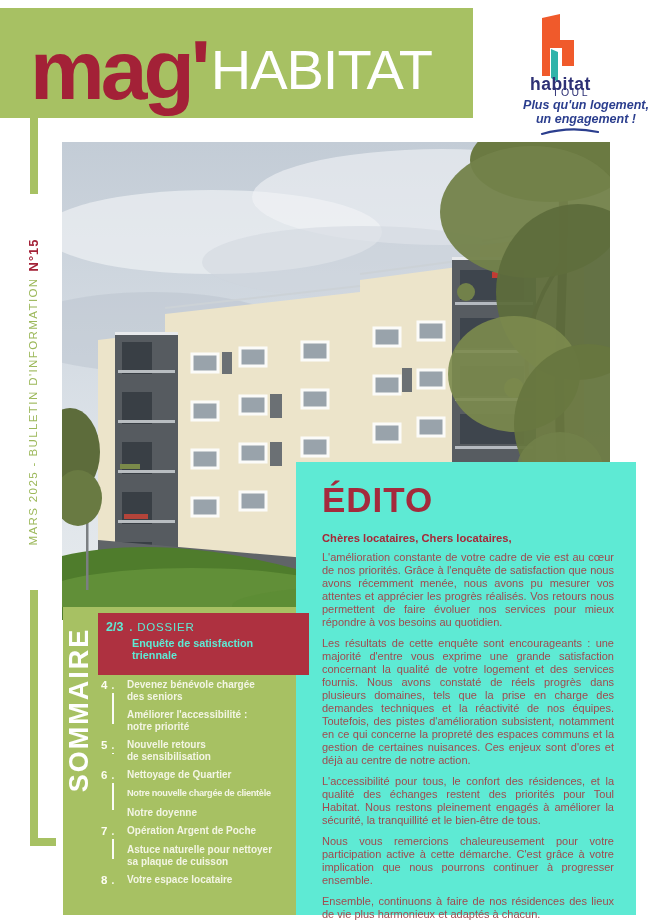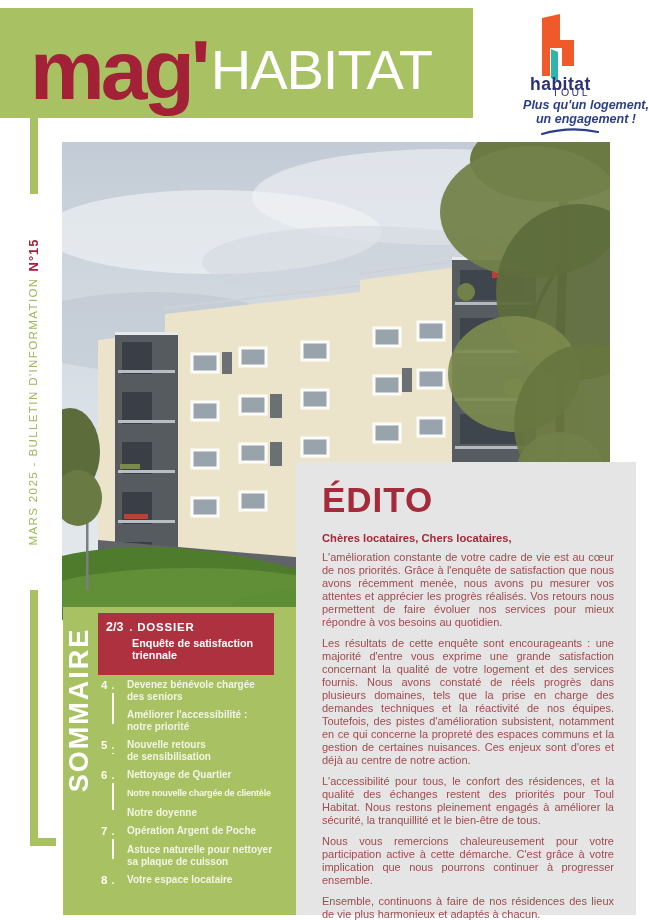--- a/index.html
+++ b/index.html
@@ -29,37 +29,37 @@
   .vline.elbow{left:30px;top:838px;width:26px;height:8px;}
   .side-text{position:absolute;left:20px;top:588px;width:392px;height:26px;transform-origin:0 0;
              transform:rotate(-90deg);display:flex;align-items:center;justify-content:center;white-space:nowrap;}
   .side-info{font-size:11.5px;letter-spacing:1.4px;color:#9cb85a;font-weight:400;}
   .side-num{font-size:13px;font-weight:700;color:#a32137;letter-spacing:1px;margin-left:6px;}
 
   
   .photo{position:absolute;left:62px;top:142px;width:548px;height:478px;}
 
   
-  .edito{position:absolute;left:296px;top:462px;width:340px;height:453px;background:#e5e5e5;
+  .edito{position:absolute;left:296px;top:462px;width:340px;height:453px;background:#5eead4;
          box-sizing:border-box;padding:16px 22px 0 26px;}
   .edito-title{font-size:35px;font-weight:700;letter-spacing:1px;color:#a42a3c;margin:2px 0 12px 0;}
   .edito-salutation{font-size:11.2px;font-weight:700;color:#a62838;margin:0 0 7px 0;}
   .edito p{font-size:11px;line-height:13px;color:#a14a4f;text-align:justify;margin:0 0 8px 0;}
 
   
   .sommaire-panel{position:absolute;left:63px;top:607px;width:233px;height:308px;background:#a7c163;}
   .sommaire-vert{position:absolute;left:64px;top:808px;width:196px;height:30px;transform-origin:0 0;
                  transform:rotate(-90deg);text-align:center;font-size:27px;font-weight:700;color:#ffffff;
                  letter-spacing:2px;}
-  .dossier{position:absolute;left:35px;top:6px;width:176px;height:62px;background:#ae3140;color:#ffffff;
+  .dossier{position:absolute;left:35px;top:6px;width:211px;height:62px;background:#ae3140;color:#5eead4;
            box-sizing:border-box;padding:7px 6px 0 8px;}
   .dossier-line1{display:flex;align-items:baseline;}
   .dossier-pages{font-size:12.5px;font-weight:700;}
   .dot{font-size:10px;font-weight:700;margin:0 5px 0 6px;opacity:.95;}
-  .dossier-label{font-size:11.5px;font-weight:700;letter-spacing:.8px;}
+  .dossier-label{font-size:11.5px;font-weight:400;letter-spacing:.8px;}
   .dossier-title{margin:3px 0 0 26px;font-size:10.8px;line-height:12px;font-weight:700;}
 
   .toc{position:absolute;left:38px;top:72px;right:6px;}
   .group{position:relative;}
   .group.has-tick::before{content:"";position:absolute;left:11px;top:14px;bottom:8px;width:1.5px;
                           background:rgba(255,255,255,.95);}
   .row{display:flex;margin-bottom:7px;}
   .num-cell{flex:0 0 26px;width:26px;font-size:11.5px;font-weight:700;color:#fdfdf2;display:flex;align-items:baseline;}
   .num-cell .dot{margin:0 0 0 4px;}
   .item-text{font-size:10px;line-height:11.5px;color:#f3f5e4;font-weight:700;}

